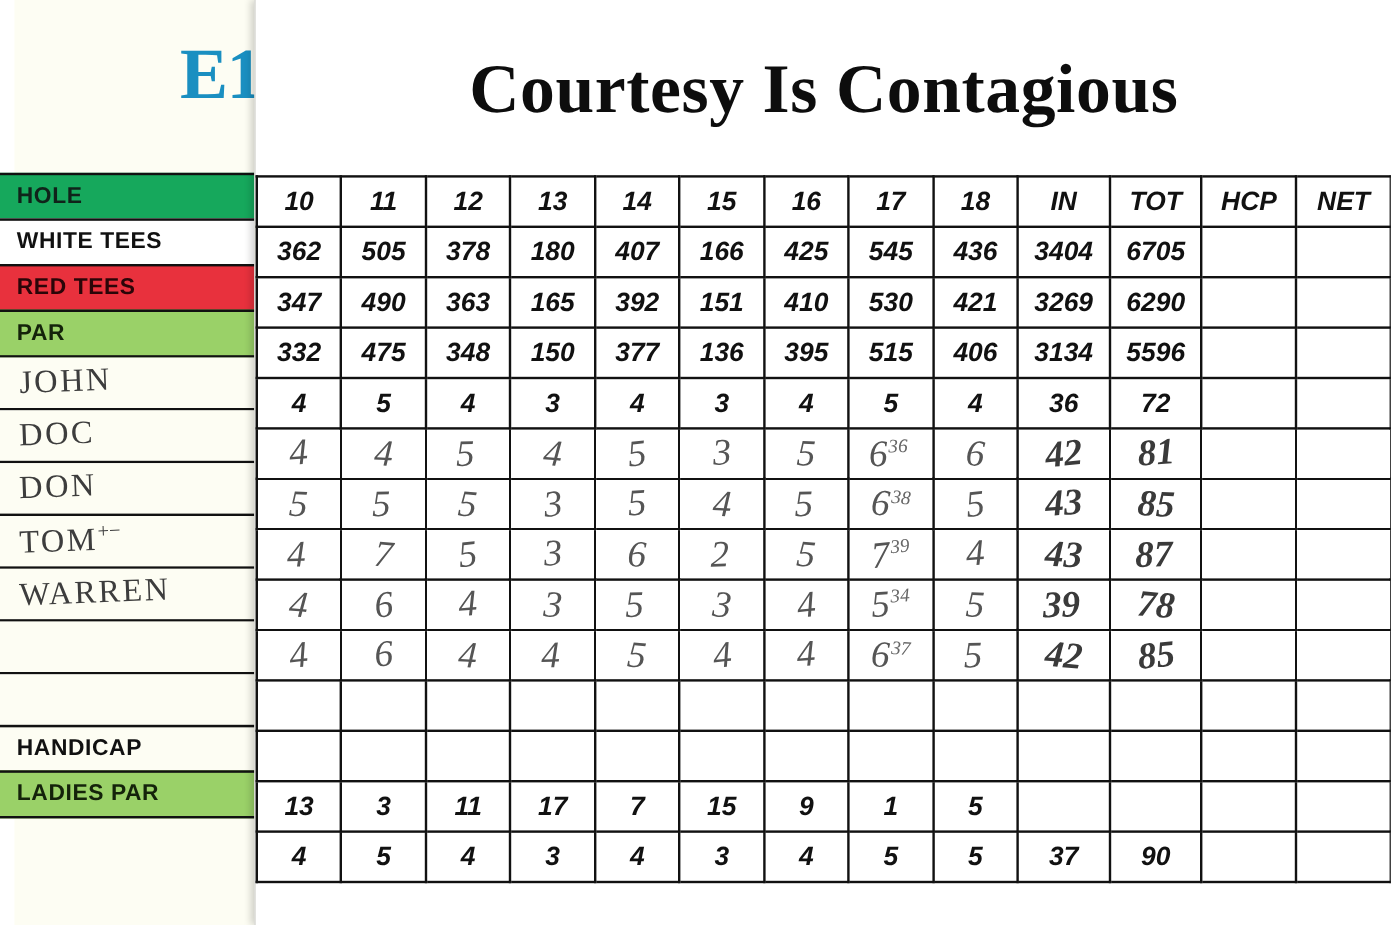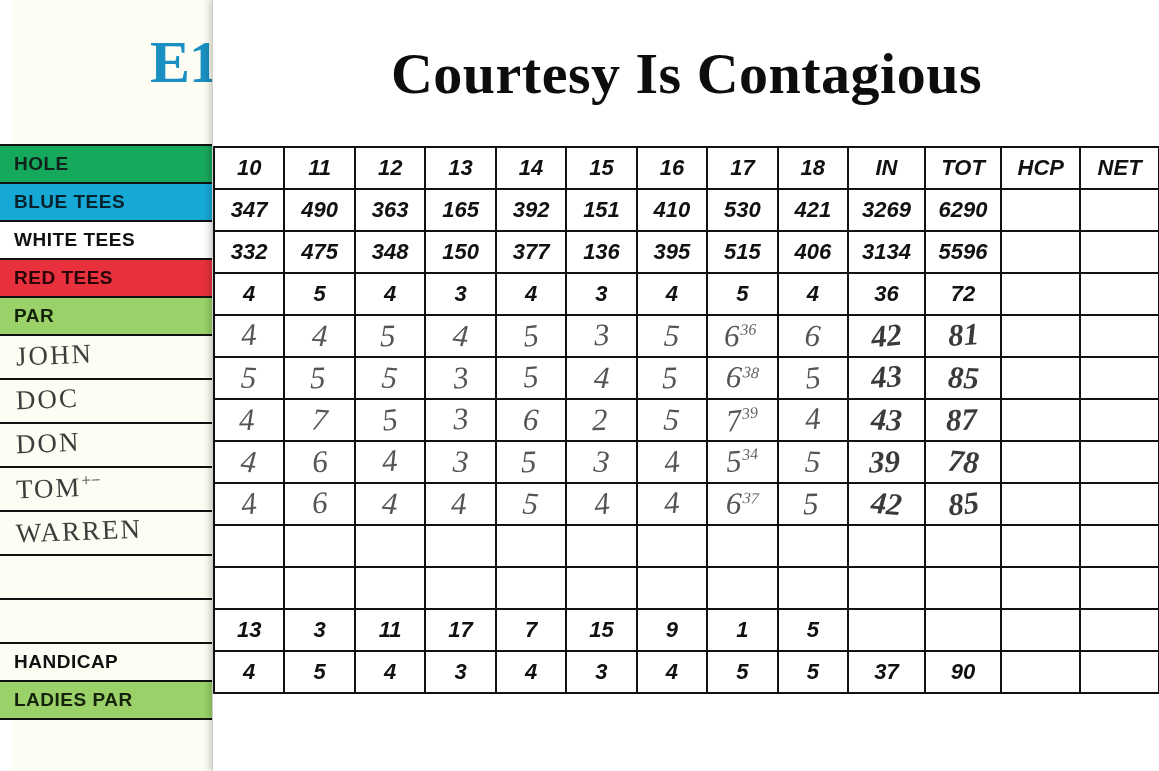--- a/index.html
+++ b/index.html
@@ -128,21 +128,20 @@
 </head>
 <body>
 
 <div id="left-card">
   <div class="paper-edge"></div>
 
   <div id="left-title">E1</div>
 
   <div id="left-rows">
     <div class="lrow green">HOLE</div>
-    <div class="lrow blue">BLUE TEES</div>
     <div class="lrow white">WHITE TEES</div>
     <div class="lrow red">RED TEES</div>
     <div class="lrow ltgreen">PAR</div>
 
     <div class="name-row">
       <span class="name-hand">JOHN</span>
     </div>
     <div class="name-row">
       <span class="name-hand">DOC</span>
     </div>
@@ -194,20 +193,35 @@
             <td>14</td>
             <td>15</td>
             <td>16</td>
             <td>17</td>
             <td>18</td>
             <td>IN</td>
             <td>TOT</td>
             <td>HCP</td>
             <td>NET</td>
           </tr>
+          <tr class="r-blue">
+            <td>362</td>
+            <td>505</td>
+            <td>378</td>
+            <td>180</td>
+            <td>407</td>
+            <td>166</td>
+            <td>425</td>
+            <td>545</td>
+            <td>436</td>
+            <td>3404</td>
+            <td>6705</td>
+            <td></td>
+            <td></td>
+          </tr>
           <tr class="r-white">
             <td>347</td>
             <td>490</td>
             <td>363</td>
             <td>165</td>
             <td>392</td>
             <td>151</td>
             <td>410</td>
             <td>530</td>
             <td>421</td>

